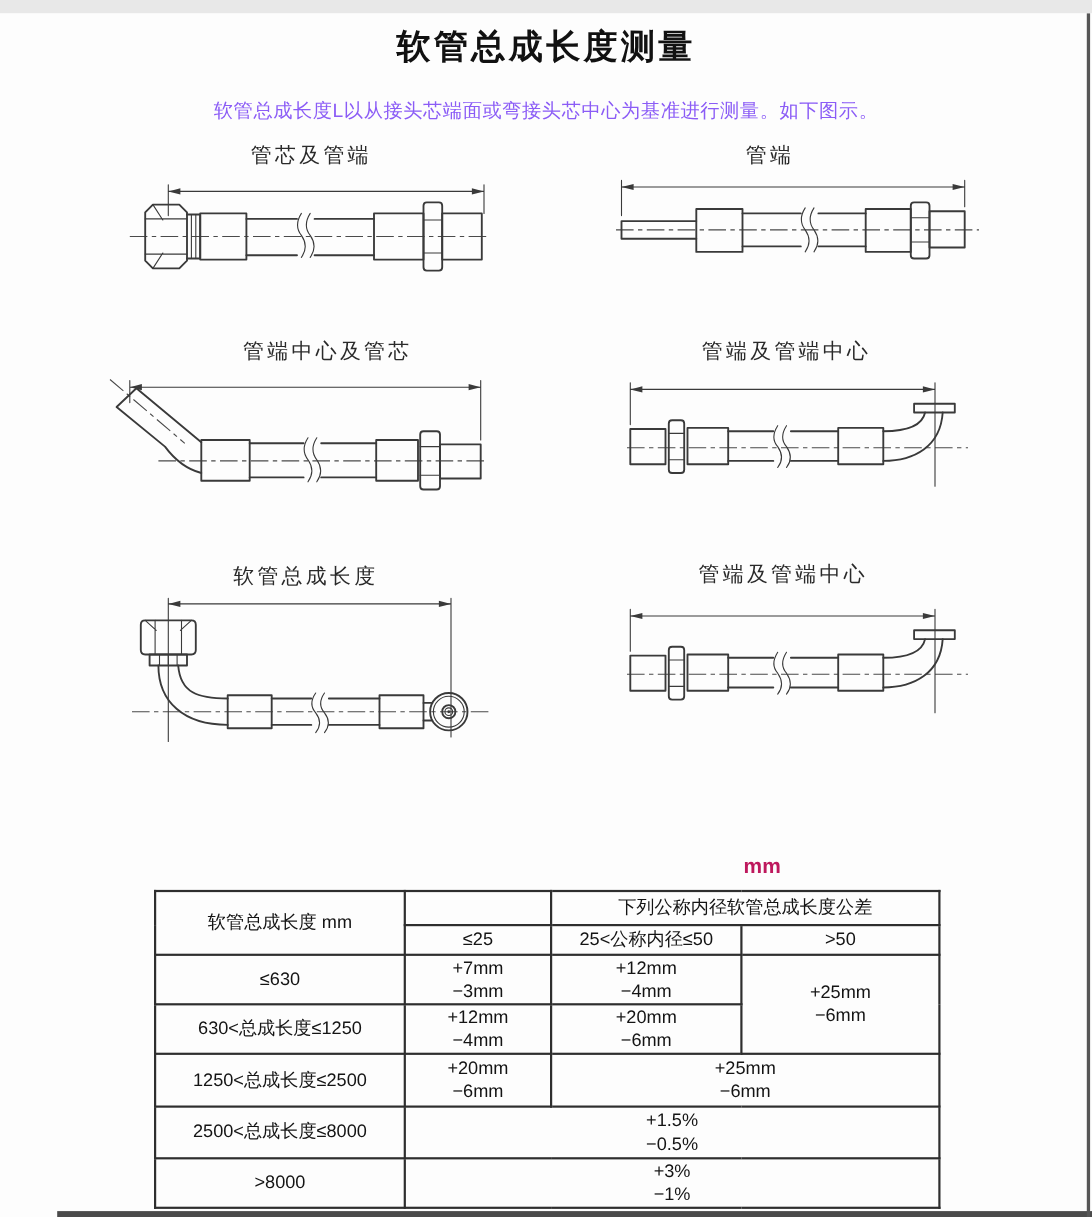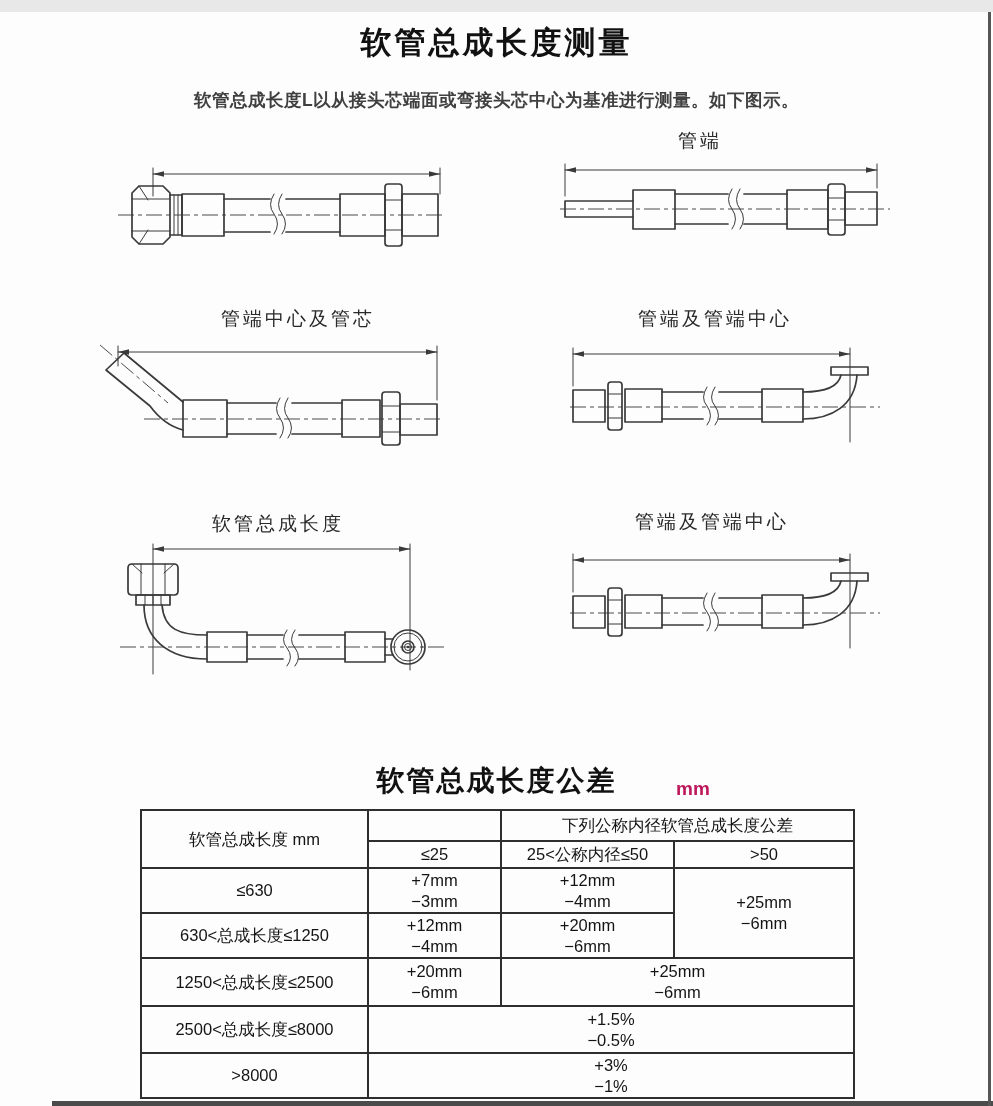--- a/index.html
+++ b/index.html
@@ -8,21 +8,21 @@
     background:#fdfdfd;overflow:hidden;
     font-family:"Liberation Sans","DejaVu Sans",sans-serif;
     color:#1c1c1c;
   }
   .doc-title{
     position:absolute;top:10px;left:0;width:993px;text-align:center;
     font-size:31px;font-weight:bold;letter-spacing:3px;color:#111;
   }
   .doc-subtitle{
     position:absolute;top:76px;left:0;width:993px;text-align:center;
-    font-size:17.5px;font-weight:700;letter-spacing:0.5px;color:#404040;
+    font-size:17.5px;font-weight:400;letter-spacing:0.5px;color:#8b5cf6;
   }
   .diagram-label{
     position:absolute;width:240px;text-align:center;
     font-family:"DejaVu Serif","Liberation Serif",serif;
     font-size:19px;letter-spacing:3px;color:#2a2a2a;
   }
   .diagram{position:absolute;}
   svg .s{stroke:#3a3a3a;stroke-width:1.7;fill:none;stroke-linejoin:round;stroke-linecap:round;}
   svg .thin{stroke:#3a3a3a;stroke-width:1;fill:none;stroke-linecap:round;}
   svg .cl{stroke:#4a4a4a;stroke-width:1;fill:none;stroke-dasharray:16 4 4 4;}
@@ -49,20 +49,21 @@
   .scan-bar-right{position:absolute;left:988px;top:0;width:3px;height:1106px;background:#565656;}
 </style>
 </head>
 <body>
 
 <div class="page">
 
   <div class="doc-title">软管总成长度测量</div>
   <div class="doc-subtitle">软管总成长度L以从接头芯端面或弯接头芯中心为基准进行测量。如下图示。</div>
 
+  <div class="diagram-label" style="left:163px;top:116px;">管芯及管端</div>
   <div class="diagram-label" style="left:580px;top:116px;">管端</div>
   <div class="diagram-label" style="left:178px;top:294px;">管端中心及管芯</div>
   <div class="diagram-label" style="left:595px;top:294px;">管端及管端中心</div>
   <div class="diagram-label" style="left:158px;top:499px;">软管总成长度</div>
   <div class="diagram-label" style="left:592px;top:497px;">管端及管端中心</div>
 
   <div class="diagram" style="left:108px;top:148px;">
     <svg width="340" height="115" viewBox="0 0 340 115">
       <path class="cl" d="M10 55 H336"></path>
       <g>
@@ -218,23 +219,20 @@
         <path class="thin" d="M139 45 q-7 11 0 19 q7 10 0 19 M147 45 q-7 11 0 19 q7 10 0 19"></path>
       </g>
       <rect class="s" x="194" y="47" width="41" height="33"></rect>
       <g>
         <path class="s" d="M235 50 C252 50 270 47 273 33 M235 77 C263 77 287 64 289 33"></path>
         <rect class="s" x="263" y="25" width="37" height="8"></rect>
       </g>
     </svg>
   </div>
 
-  <div class="table-title-row">
-    <span class="table-title">软管总成长度公差</span>
-  </div>
   <div class="table-unit">mm</div>
 
   <table class="tol">
     <colgroup>
       <col style="width:227px">
         <col style="width:133px">
         <col style="width:173px">
         <col style="width:180px">
     </colgroup>
     <tbody>

